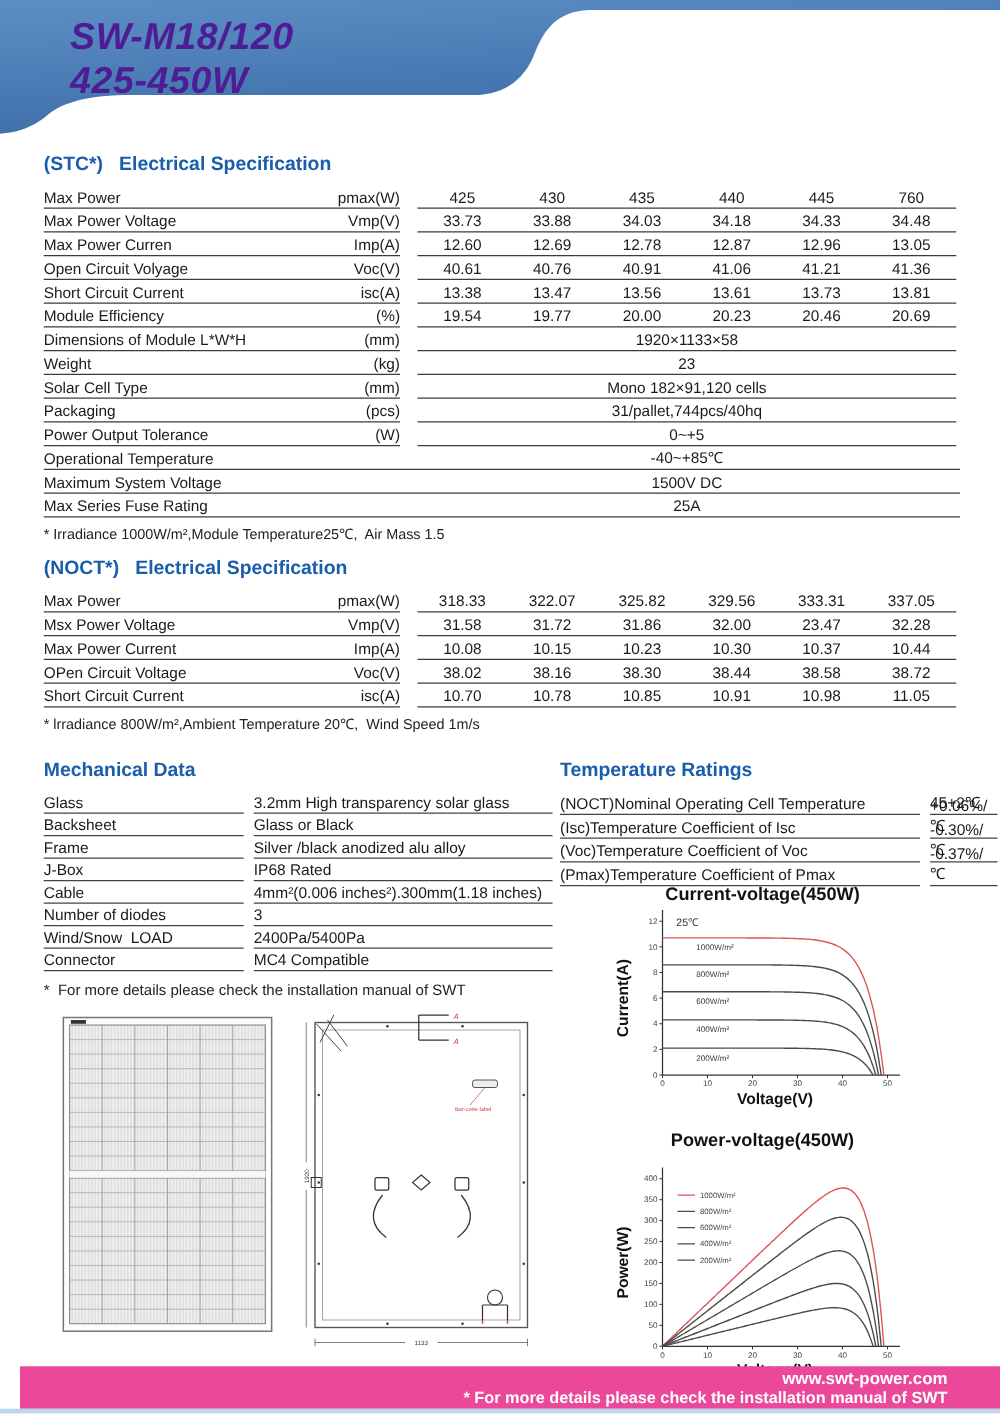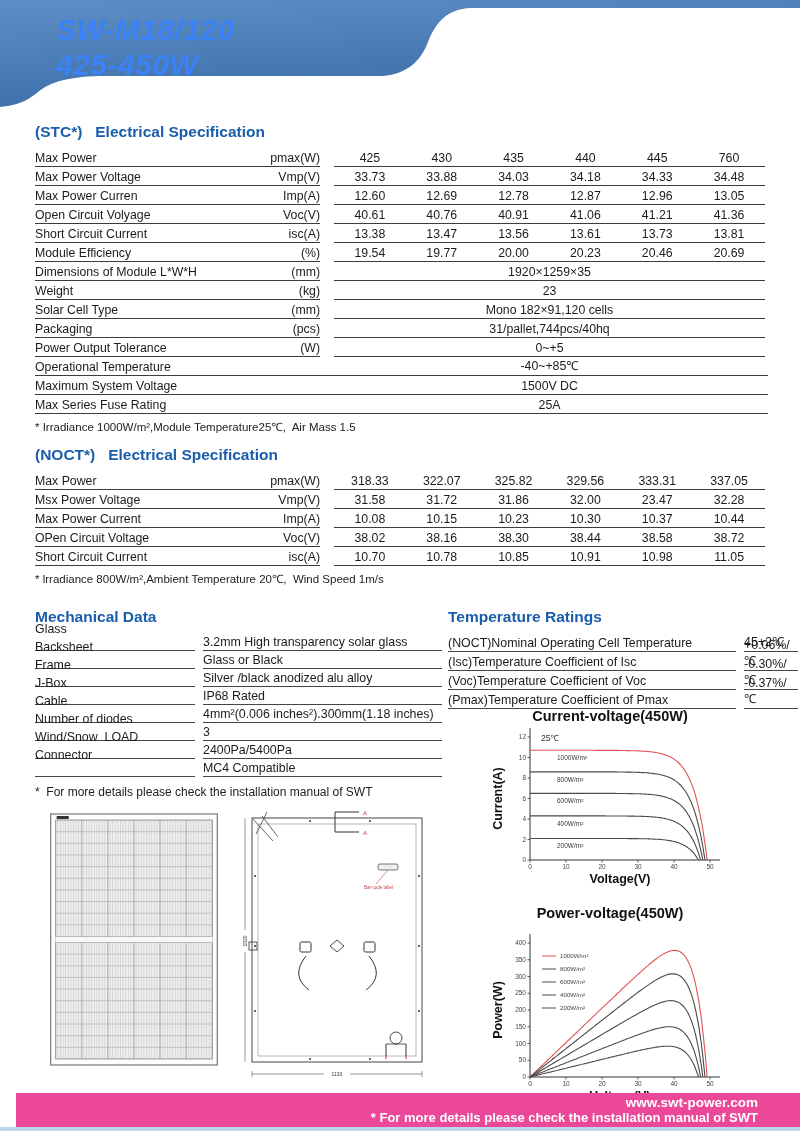--- a/index.html
+++ b/index.html
@@ -1,21 +1,21 @@
 <!DOCTYPE html>
 <html><head>
 <meta charset="utf-8">
 <style>
   html,body{margin:0;padding:0;background:#ffffff;}
   #page{position:relative;width:800px;height:1131px;background:#fff;overflow:hidden;
         font-family:"Liberation Sans",sans-serif;color:#1b1b1b;}
 
   
   #header-svg{position:absolute;left:0;top:0;}
-  #header-title{position:absolute;left:56px;top:12px;color:#3b82f6;
+  #header-title{position:absolute;left:56px;top:12px;color:#4c1d95;
     font-style:italic;font-weight:bold;font-size:30px;line-height:35px;letter-spacing:.5px;}
 
   
   .sec-title{font-size:15.5px;font-weight:bold;color:#1a5dab;white-space:pre;margin-bottom:7px;}
   .footnote{font-size:11.5px;color:#222;white-space:pre;margin-top:5px;}
 
   
   .spec-section{position:absolute;left:35px;width:733px;}
   #stc-section{top:123px;}
   #noct-section{top:446px;}
@@ -28,21 +28,21 @@
      border-bottom:1.2px solid #3c3c3c;box-sizing:border-box;padding-bottom:1px;}
   .spec-val{flex:1;text-align:center;}
   .spec-span{flex:1;text-align:center;}
   .spec-row.fullline{border-bottom:1.2px solid #3c3c3c;}
   .spec-row.fullline .spec-labelcol,.spec-row.fullline .spec-vals{border-bottom:none;}
 
   
   #mech-section{position:absolute;left:35px;top:608px;width:407px;}
   .mech-row{display:flex;height:18px;align-items:flex-end;font-size:12.4px;}
   .mech-label{width:160px;height:100%;display:flex;align-items:flex-end;white-space:pre;
-     border-bottom:1px solid #444;box-sizing:border-box;padding-bottom:14px;margin-top:12px;}
+     border-bottom:1px solid #444;box-sizing:border-box;padding-bottom:1px;margin-top:12px;}
   .mech-val{width:239px;margin-left:8px;height:100%;display:flex;align-items:flex-end;white-space:pre;
      border-bottom:1px solid #444;box-sizing:border-box;padding-bottom:1px;}
   #mech-footnote{font-size:12px;margin-top:8px;}
 
   
   #temp-section{position:absolute;left:448px;top:608px;width:350px;}
   .temp-row{display:flex;height:19px;align-items:flex-end;font-size:12.4px;}
   .temp-label{width:288px;height:100%;display:flex;align-items:flex-end;
      border-bottom:1px solid #444;box-sizing:border-box;padding-bottom:1px;}
   .temp-val{width:54px;margin-left:8px;height:100%;display:flex;align-items:flex-end;
@@ -173,21 +173,21 @@
             <div class="spec-val">20.46</div>
             <div class="spec-val">20.69</div>
           </div>
         </div>
         <div class="spec-row">
           <div class="spec-labelcol">
             <div class="spec-label">Dimensions of Module L*W*H</div>
             <div class="spec-unit">(mm)</div>
           </div>
           <div class="spec-vals">
-            <div class="spec-span">1920×1259×35</div>
+            <div class="spec-span">1920×1133×58</div>
           </div>
         </div>
         <div class="spec-row">
           <div class="spec-labelcol">
             <div class="spec-label">Weight</div>
             <div class="spec-unit">(kg)</div>
           </div>
           <div class="spec-vals">
             <div class="spec-span">23</div>
           </div>

